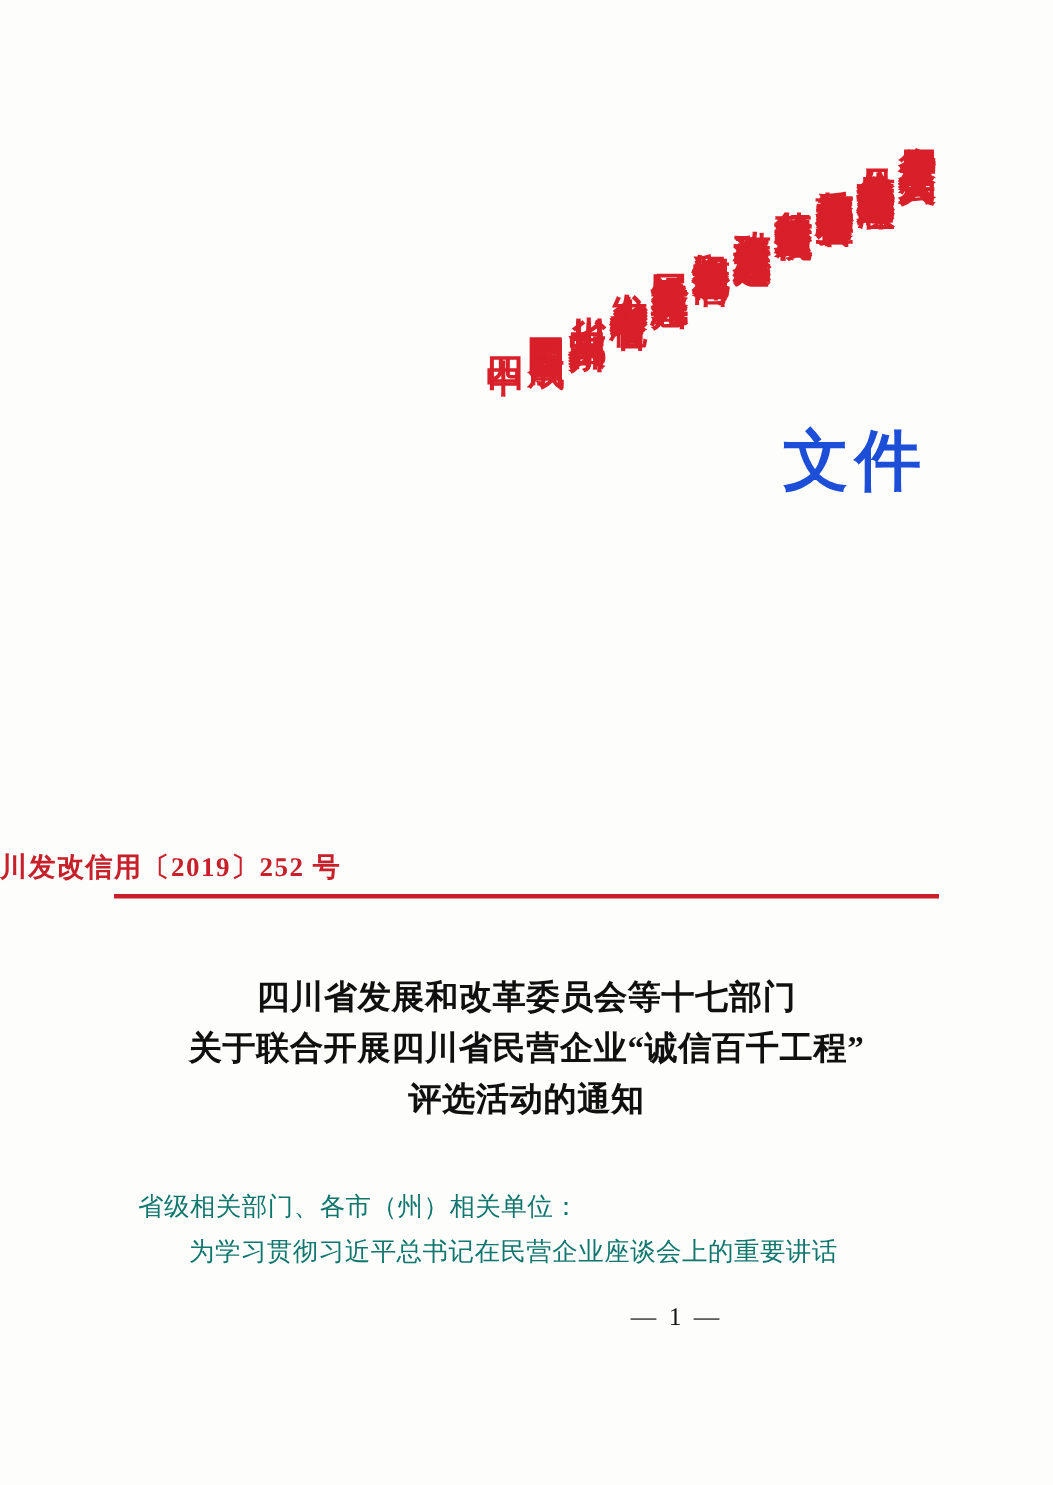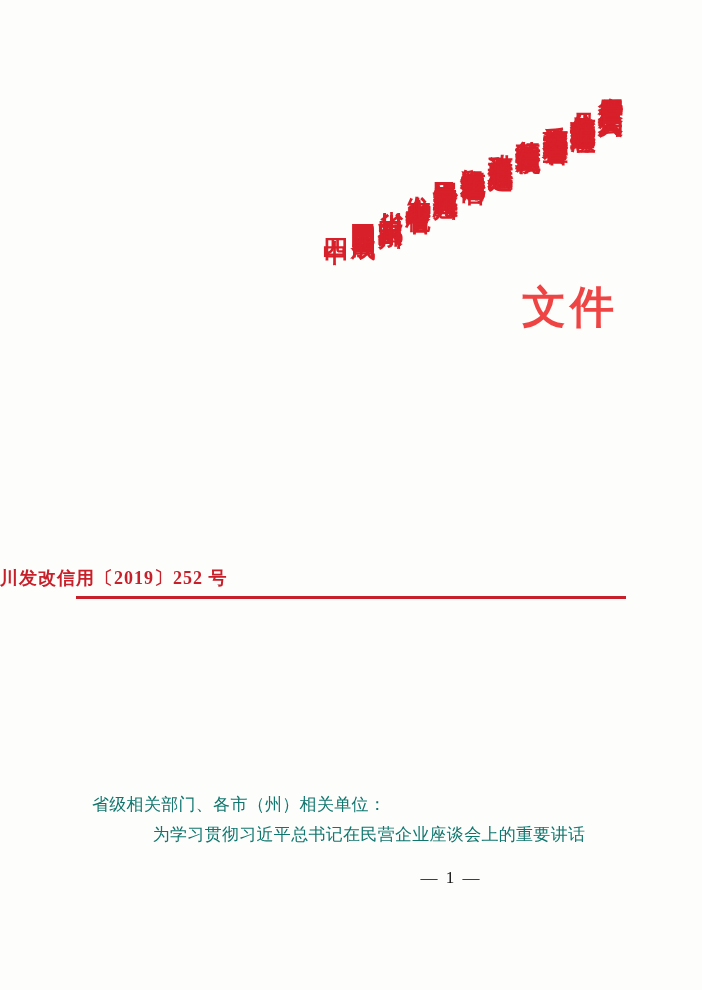--- a/index.html
+++ b/index.html
@@ -59,21 +59,21 @@
   .mh-col.shift6 { margin-top: 84px; }
   .mh-col.shift7 { margin-top: 98px; }
   .mh-col.shift8 { margin-top: 112px; }
   .mh-col.shift9 { margin-top: 126px; }
   .mh-col.shift10 { margin-top: 140px; }
 
   .wenjian {
     position: absolute;
     right: 6px;
     top: 200px;
-    color: #ef4444;
+    color: #1d4ed8;
     font-weight: 700;
     font-size: 44px;
     letter-spacing: 4px;
     font-family: "Liberation Serif", "DejaVu Serif", serif;
   }
 
   
   .doc-number {
     position: absolute;
     left: 0;
@@ -116,21 +116,21 @@
     position: absolute;
     left: 92px;
     width: 520px;
     top: 790px;
     font-size: 17px;
     line-height: 30px;
     color: #0f766e;
     letter-spacing: 0.3px;
   }
   .salutation { display: block; }
-  .para { display: block; text-indent: 2em; text-align: center; }
+  .para { display: block; text-indent: 2em; }
 
   
   .page-number {
     position: absolute;
     left: 0;
     right: 0;
     top: 868px;
     text-align: center;
     font-size: 17px;
     color: #151515;
@@ -157,20 +157,25 @@
       <div class="mh-col shift9">川国四四四四四四四四成四</div>
       <div class="mh-col shift10">四中</div>
     </div>
     <div class="wenjian">文件</div>
   </div>
 
   <div class="doc-number">川发改信用〔2019〕252 号</div>
 
   <div class="red-rule"></div>
 
+  <div class="title-block">
+    <span class="title-line">四川省发展和改革委员会等十七部门</span>
+    <span class="title-line">关于联合开展四川省民营企业“诚信百千工程”</span>
+    <span class="title-line">评选活动的通知</span>
+  </div>
 
   <div class="body-block">
     <span class="salutation">省级相关部门、各市（州）相关单位：</span>
     <span class="para">为学习贯彻习近平总书记在民营企业座谈会上的重要讲话</span>
   </div>
 
   <div class="page-number">
     <span class="pn-inner">— 1 —</span>
   </div>
 

